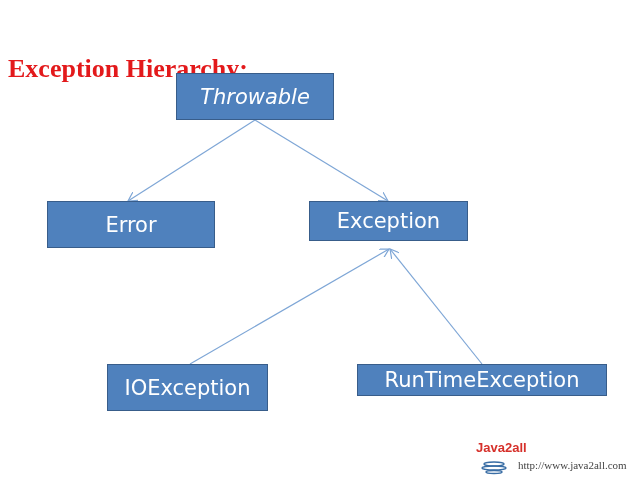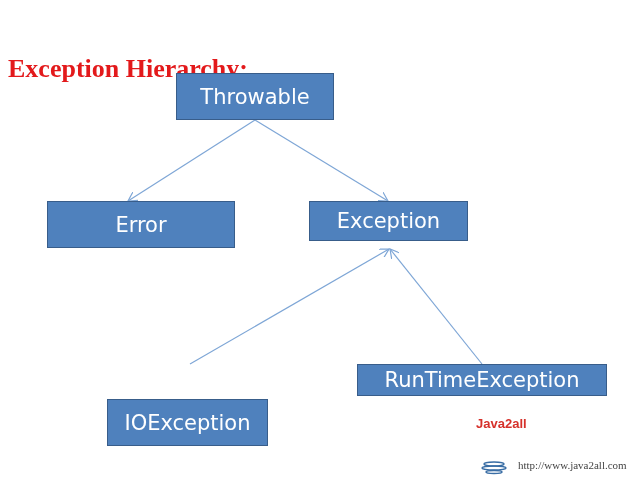--- a/index.html
+++ b/index.html
@@ -1,44 +1,44 @@
 <!DOCTYPE html>
 <html><head>
 <meta charset="utf-8">
 <style>
   html, body { margin:0; padding:0; background:#ffffff; }
   body { width:638px; height:478px; position:relative; overflow:hidden; font-family:"DejaVu Sans", sans-serif; }
   .title { position:absolute; left:8px; top:6px; font-family:"Liberation Serif", serif; font-weight:bold; font-size:26px; color:#e3191b;margin-top:48px; }
   .node { position:absolute; background:#4f81bd; border:1px solid #385d8a; color:#ffffff; display:flex; align-items:center; justify-content:center; font-family:"DejaVu Sans", sans-serif; font-size:21px; box-sizing:border-box; }
   svg.edges { position:absolute; left:0; top:0; }
   .logo { position:absolute; left:474px; top:440px; width:40px; height:36px; }
-  .logo-text { position:absolute; left:476px; top:416px; font-family:"Liberation Sans", sans-serif; font-weight:bold; font-size:13px; color:#d6302a; }
+  .logo-text { position:absolute; left:476px; top:440px; font-family:"Liberation Sans", sans-serif; font-weight:bold; font-size:13px; color:#d6302a; }
   .url { position:absolute; left:518px; top:459px; font-family:"Liberation Serif", serif; font-size:11px; color:#444444; }
 </style>
 </head>
 <body>
 
 <div class="title">Exception Hierarchy:</div>
 
 <svg class="edges" width="638" height="478">
   <defs>
     <marker id="arr" markerWidth="10" markerHeight="10" refX="9" refY="5" orient="auto" markerUnits="userSpaceOnUse">
       <path d="M0,0 L9,5 L0,10" fill="none" stroke="#7ea6d6" stroke-width="1.2"></path>
     </marker>
   </defs>
   <line x1="255" y1="120" x2="128" y2="201" stroke="#7ea6d6" stroke-width="1.2" marker-end="url(#arr)"></line>
   <line x1="255" y1="120" x2="388" y2="201" stroke="#7ea6d6" stroke-width="1.2" marker-end="url(#arr)"></line>
   <line x1="190" y1="364" x2="389" y2="249" stroke="#7ea6d6" stroke-width="1.2" marker-end="url(#arr)"></line>
   <line x1="482" y1="364" x2="390" y2="249" stroke="#7ea6d6" stroke-width="1.2" marker-end="url(#arr)"></line>
 </svg>
 
-<div class="node" style="left:176px;top:73px;width:158px;height:47px;">Throwable</div>
-<div class="node" style="left:47px;top:201px;width:188px;height:47px;">Error</div>
+<div class="node" style="left:176px;top:73px;width:158px;height:47px;font-style:italic;">Throwable</div>
+<div class="node" style="left:47px;top:201px;width:168px;height:47px;">Error</div>
 <div class="node" style="left:309px;top:201px;width:159px;height:40px;">Exception</div>
-<div class="node" style="left:107px;top:364px;width:161px;height:47px;margin-top:35px;">IOException</div>
+<div class="node" style="left:107px;top:364px;width:161px;height:47px;">IOException</div>
 <div class="node" style="left:357px;top:364px;width:250px;height:32px;">RunTimeException</div>
 
 <svg class="logo" viewBox="0 0 40 36">
   <ellipse cx="20" cy="24" rx="10" ry="2" fill="none" stroke="#3a6ea5" stroke-width="1.5"></ellipse>
   <ellipse cx="20" cy="28" rx="12" ry="2" fill="none" stroke="#3a6ea5" stroke-width="1.5"></ellipse>
   <ellipse cx="20" cy="32" rx="8" ry="1.5" fill="none" stroke="#3a6ea5" stroke-width="1.5"></ellipse>
 </svg>
 <div class="logo-text">Java2all</div>
 <div class="url">http://www.java2all.com</div>
 

